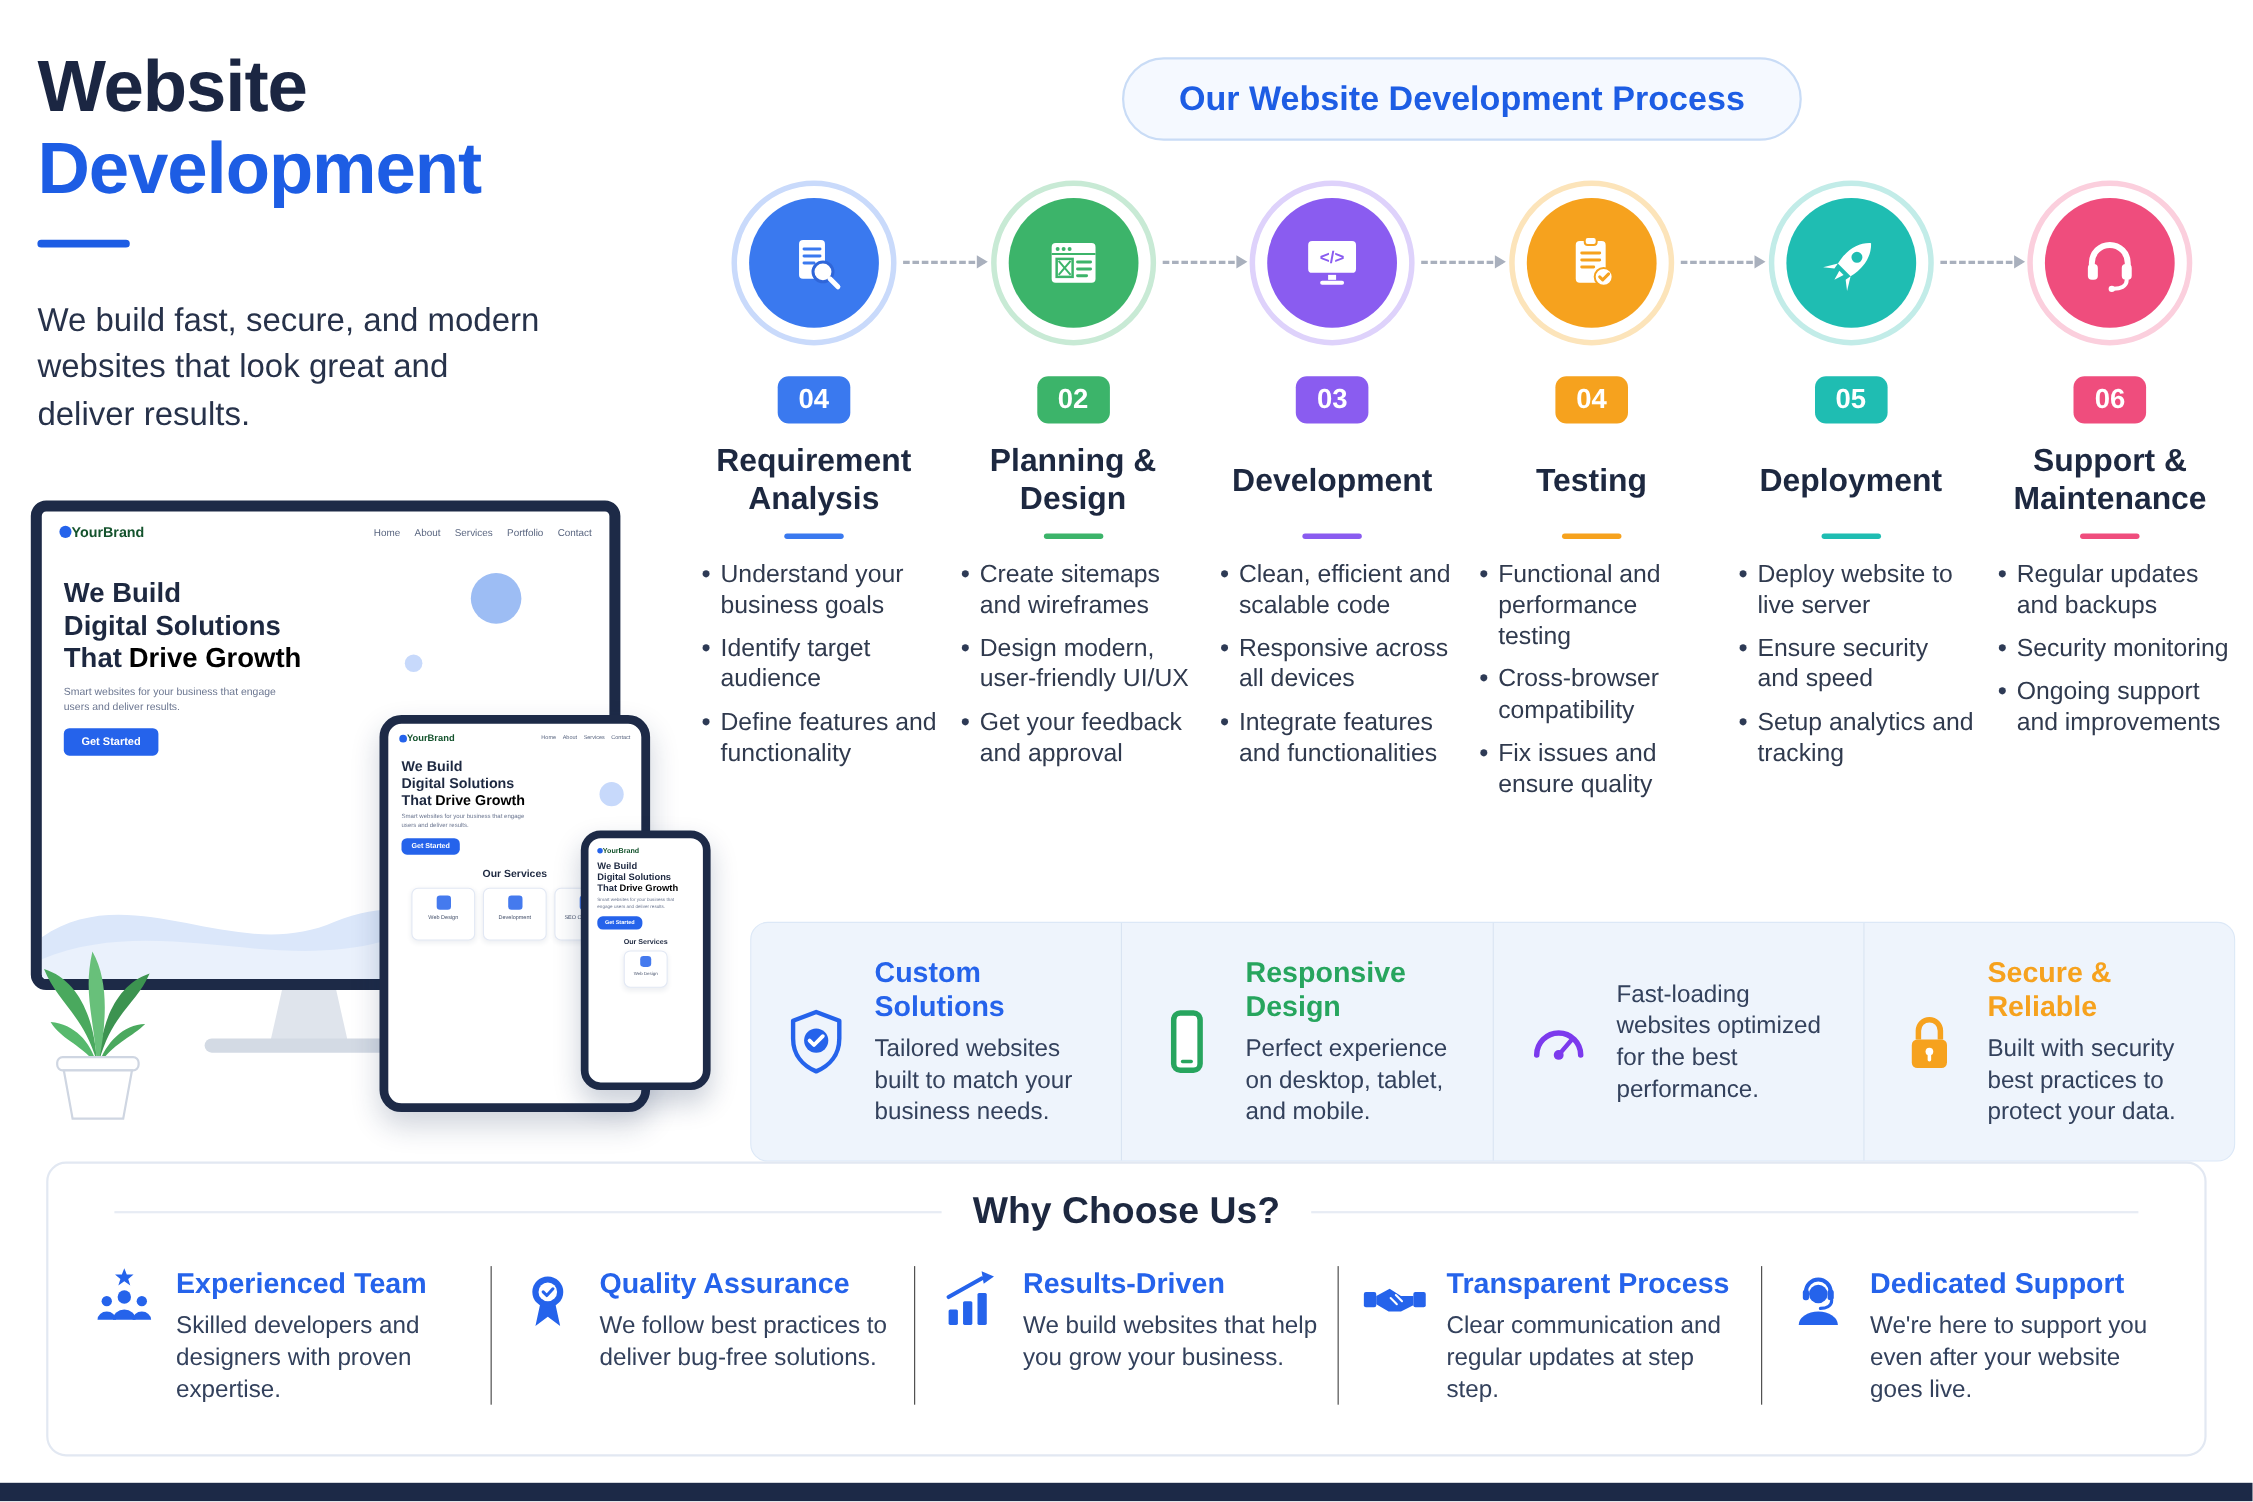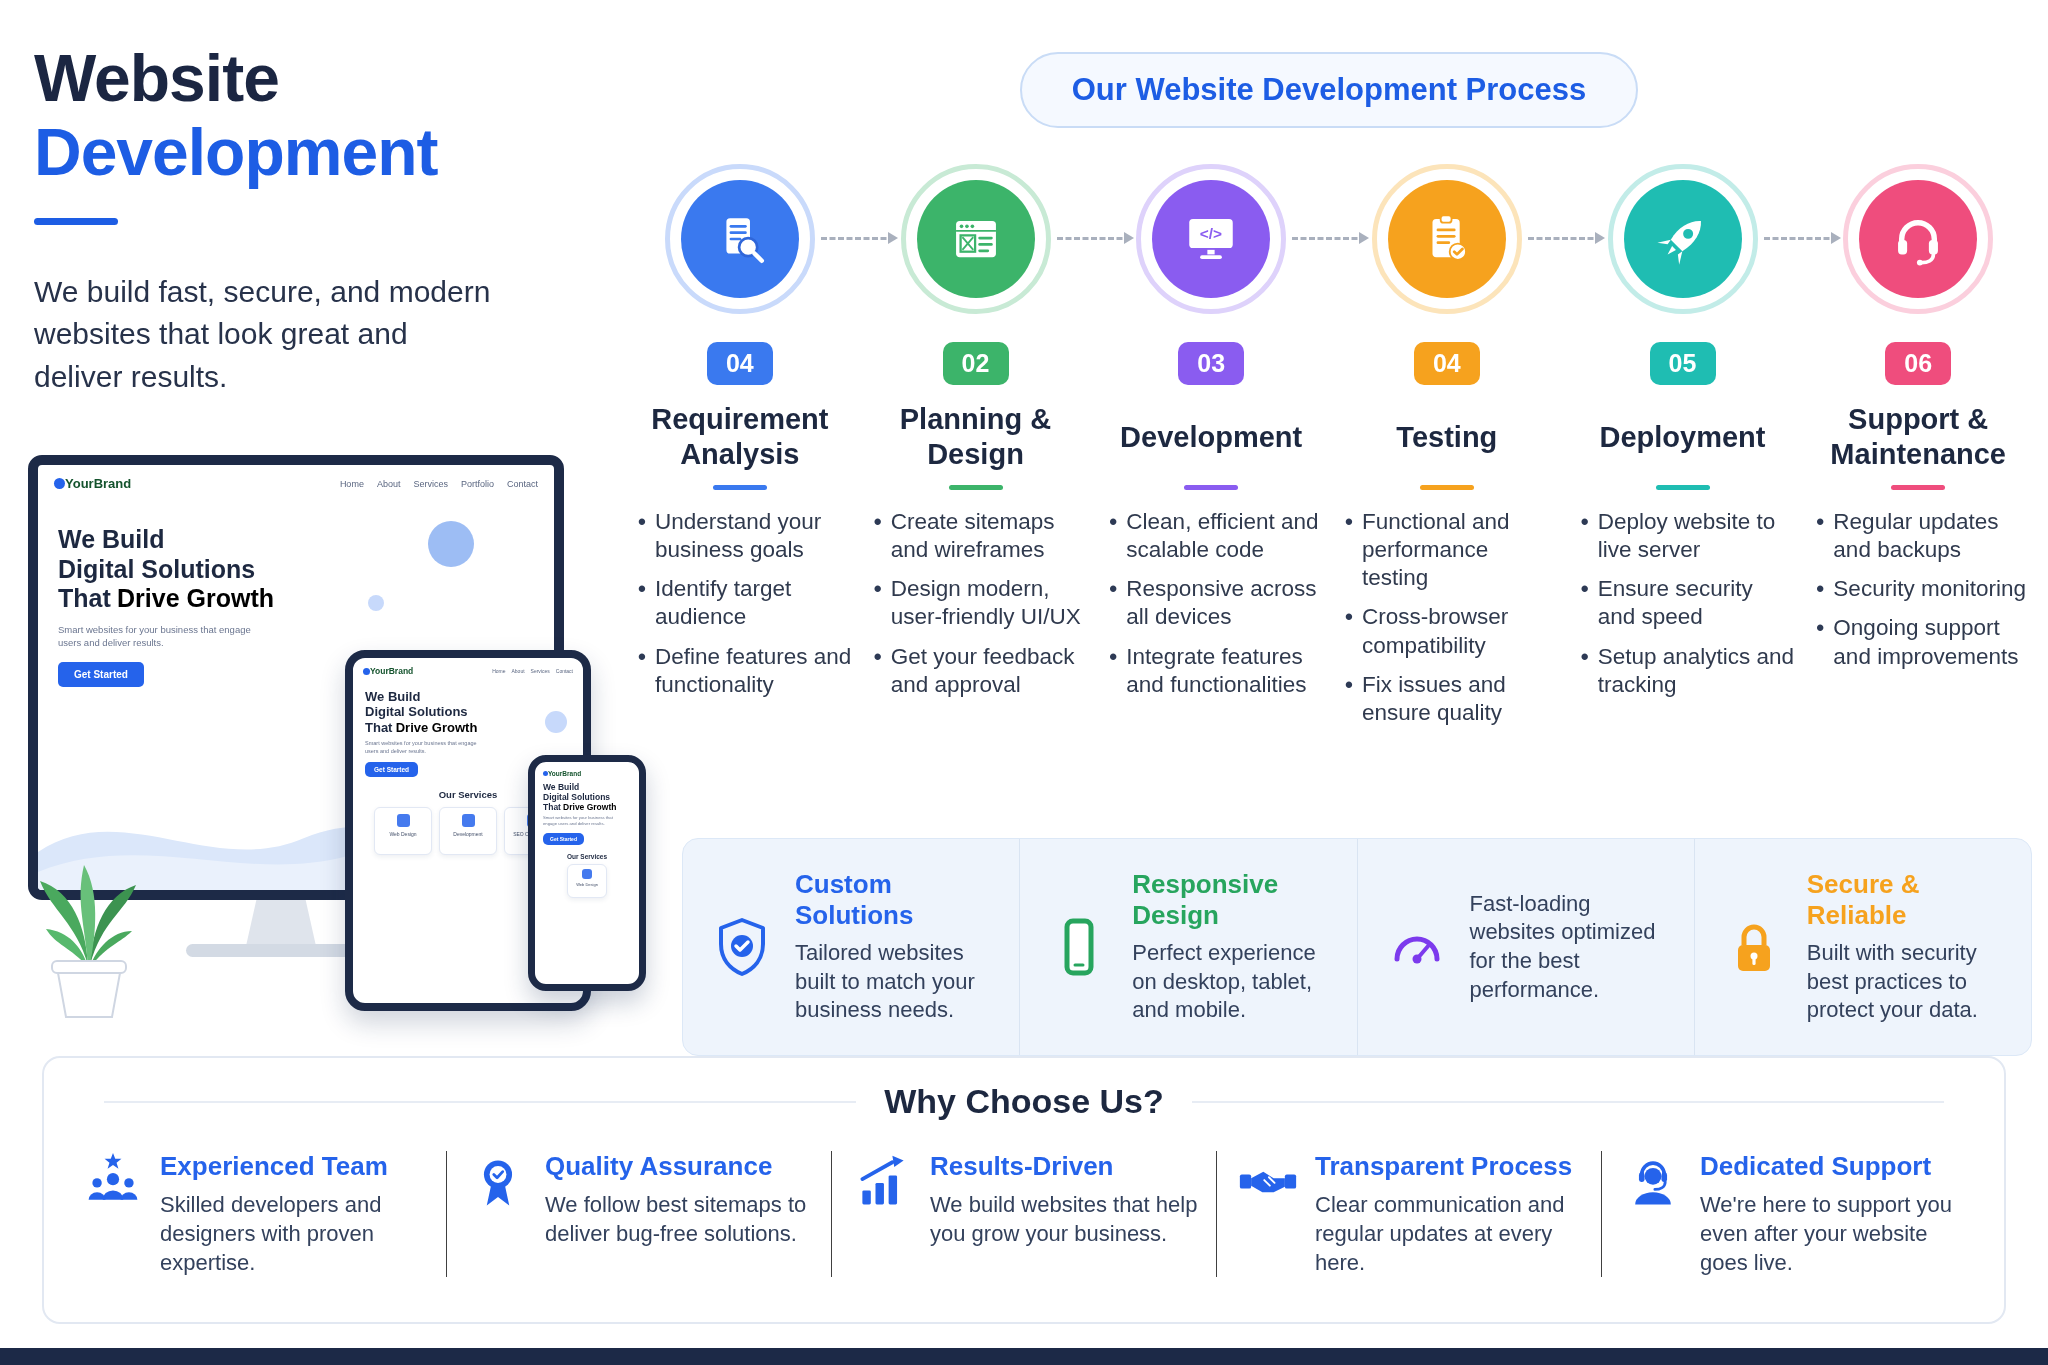--- a/index.html
+++ b/index.html
@@ -478,21 +478,21 @@
         <div class="why-icon">
           <svg width="60" height="60" viewBox="0 0 64 64">
             <polygon points="25,35 20,58 32,49 44,58 39,35" fill="#2563eb"></polygon>
             <circle cx="32" cy="25" r="15" fill="#2563eb"></circle>
             <circle cx="32" cy="25" r="9" fill="#ffffff"></circle>
             <path d="M27.5,25 l3.5,3.5 l6,-6.5" fill="none" stroke="#2563eb" stroke-width="3" stroke-linecap="round" stroke-linejoin="round"></path>
           </svg>
         </div>
         <div>
           <div class="why-item-title">Quality Assurance</div>
-          <div class="why-item-desc">We follow best sitemaps to deliver bug-free solutions.</div>
+          <div class="why-item-desc">We follow best practices to deliver bug-free solutions.</div>
         </div>
       </div>
 
       <div class="why-item">
         <div class="why-icon">
           <svg width="60" height="60" viewBox="0 0 64 64">
             <rect x="10" y="42" width="9" height="15" rx="1.5" fill="#2563eb"></rect>
             <rect x="24" y="34" width="9" height="23" rx="1.5" fill="#2563eb"></rect>
             <rect x="38" y="26" width="9" height="31" rx="1.5" fill="#2563eb"></rect>
             <path d="M10,30 L42,12" fill="none" stroke="#2563eb" stroke-width="4" stroke-linecap="round"></path>
@@ -510,21 +510,21 @@
           <svg width="60" height="60" viewBox="0 0 64 64">
             <rect x="2" y="25" width="12" height="15" rx="2" fill="#2563eb"></rect>
             <rect x="50" y="25" width="12" height="15" rx="2" fill="#2563eb"></rect>
             <path d="M14,29 L27,22 L38,29 L50,29 L50,38 L38,44 L26,44 L14,37 Z" fill="#2563eb"></path>
             <line x1="28" y1="31" x2="34" y2="37" stroke="#ffffff" stroke-width="2" stroke-linecap="round"></line>
             <line x1="33" y1="28" x2="39" y2="34" stroke="#ffffff" stroke-width="2" stroke-linecap="round"></line>
           </svg>
         </div>
         <div>
           <div class="why-item-title">Transparent Process</div>
-          <div class="why-item-desc">Clear communication and regular updates at every here.</div>
+          <div class="why-item-desc">Clear communication and regular updates at step step.</div>
         </div>
       </div>
 
       <div class="why-item">
         <div class="why-icon">
           <svg width="60" height="60" viewBox="0 0 64 64">
             <circle cx="32" cy="27" r="9" fill="#2563eb"></circle>
             <path d="M20,25 a12,12 0 0 1 24,0" fill="none" stroke="#2563eb" stroke-width="4" stroke-linecap="round"></path>
             <rect x="17" y="23" width="6" height="10" rx="2.5" fill="#2563eb"></rect>
             <rect x="41" y="23" width="6" height="10" rx="2.5" fill="#2563eb"></rect>

